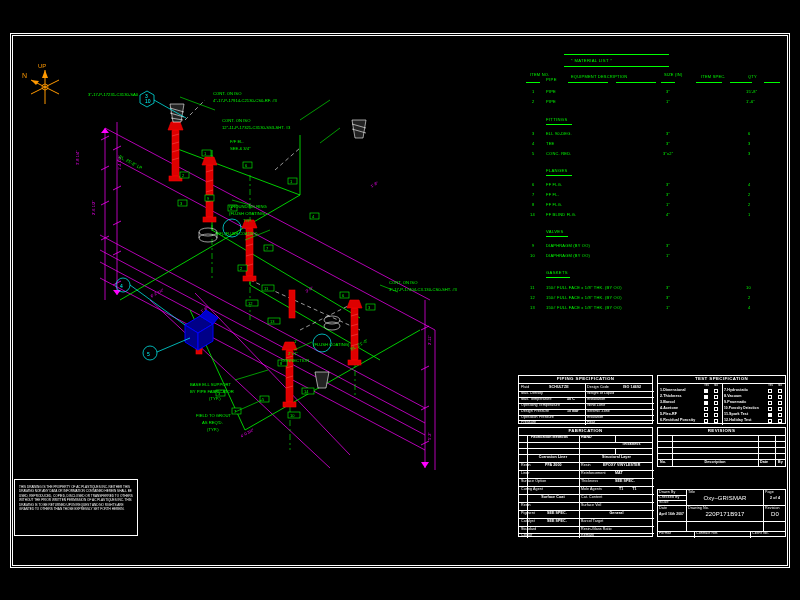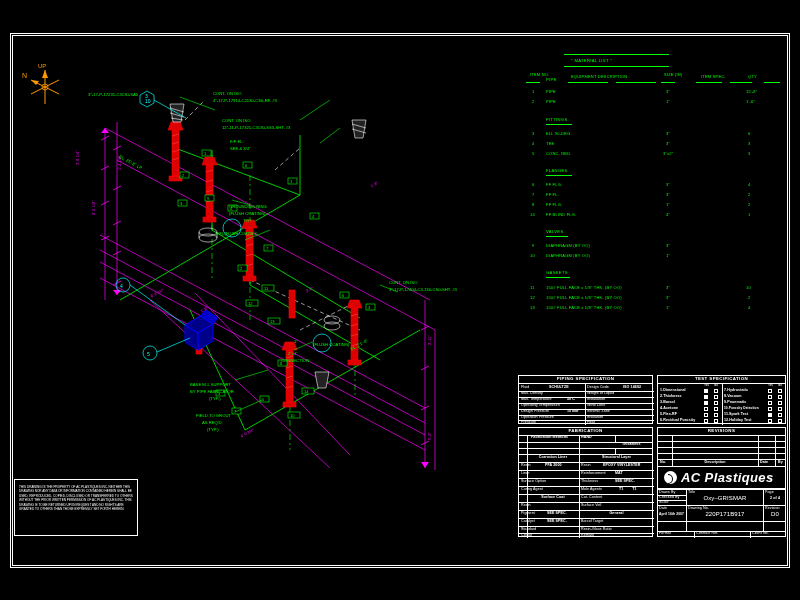--- a/index.html
+++ b/index.html
@@ -659,24 +659,20 @@
     <div class="tbl" style="left:0;top:31px;width:100%;height:1px;"></div>
     <div class="tbl" style="left:14px;top:7px;width:1px;height:32px;"></div>
     <div class="tbl" style="left:100px;top:7px;width:1px;height:32px;"></div>
     <div class="tbl" style="left:117px;top:7px;width:1px;height:32px;"></div>
     <div class="tt tt-b" style="left:2px;top:33px;">No.</div>
     <div class="tt tt-b tt-c" style="left:14px;top:33px;width:86px;">Description</div>
     <div class="tt tt-b" style="left:102px;top:33px;">Date</div>
     <div class="tt tt-b" style="left:120px;top:33px;">By</div>
   </div>
 
-  <div class="logo-band">
-    <div class="logo-disc"></div>
-    <div class="logo-word">AC Plastiques</div>
-  </div>
 
   <div class="tb" style="left:657px;top:489px;width:129px;height:48px;">
     <div class="tbl" style="left:0;top:15px;width:100%;height:1px;"></div>
     <div class="tbl" style="left:0;top:31px;width:100%;height:1px;"></div>
     <div class="tbl" style="left:0;top:41px;width:100%;height:1px;"></div>
     <div class="tbl" style="left:28px;top:0;width:1px;height:41px;"></div>
     <div class="tbl" style="left:105px;top:0;width:1px;height:41px;"></div>
     <div class="tbl" style="left:0;top:5px;width:28px;height:1px;"></div>
     <div class="tbl" style="left:0;top:10px;width:28px;height:1px;"></div>
     <div class="tbl" style="left:36px;top:41px;width:1px;height:7px;"></div>

